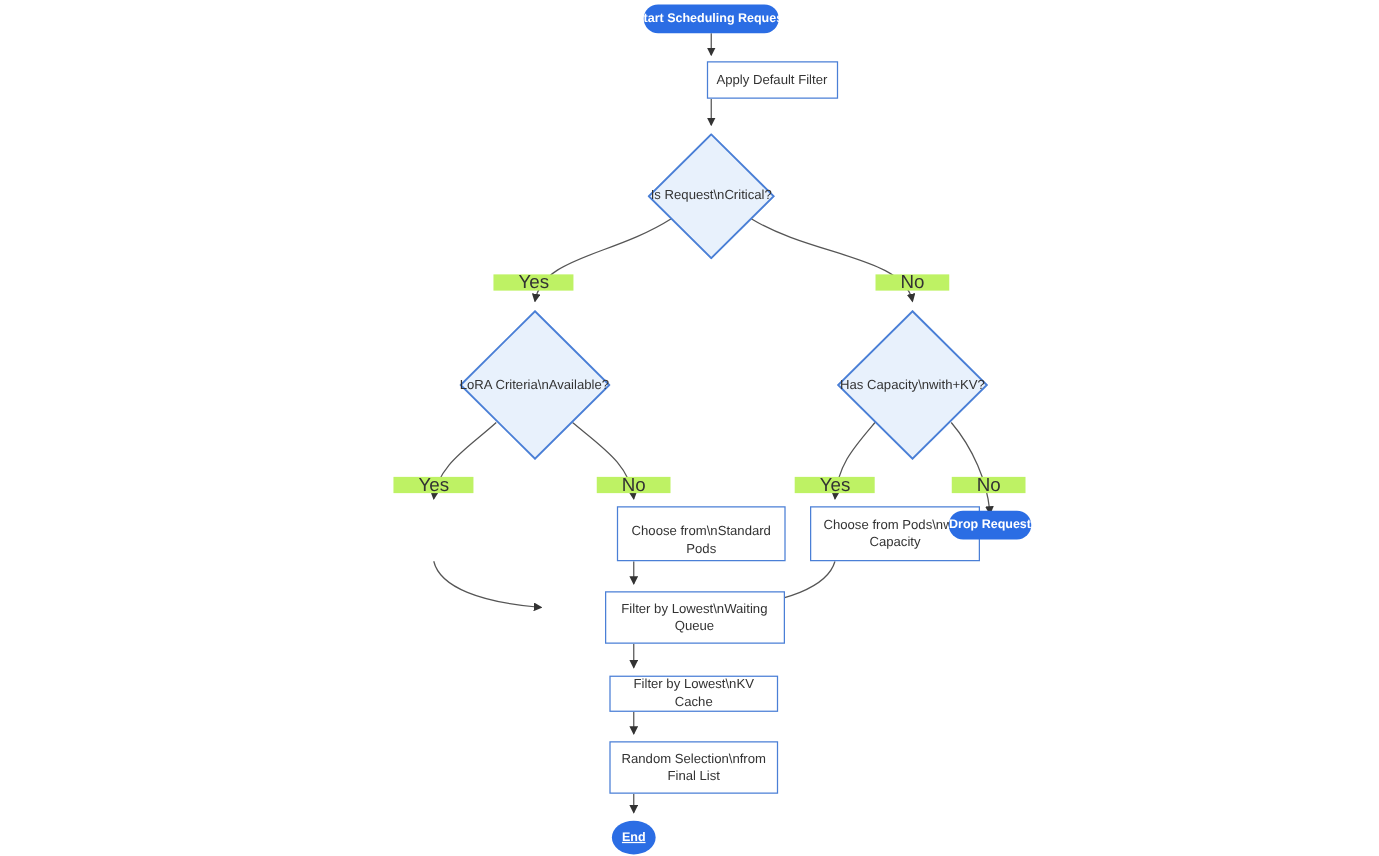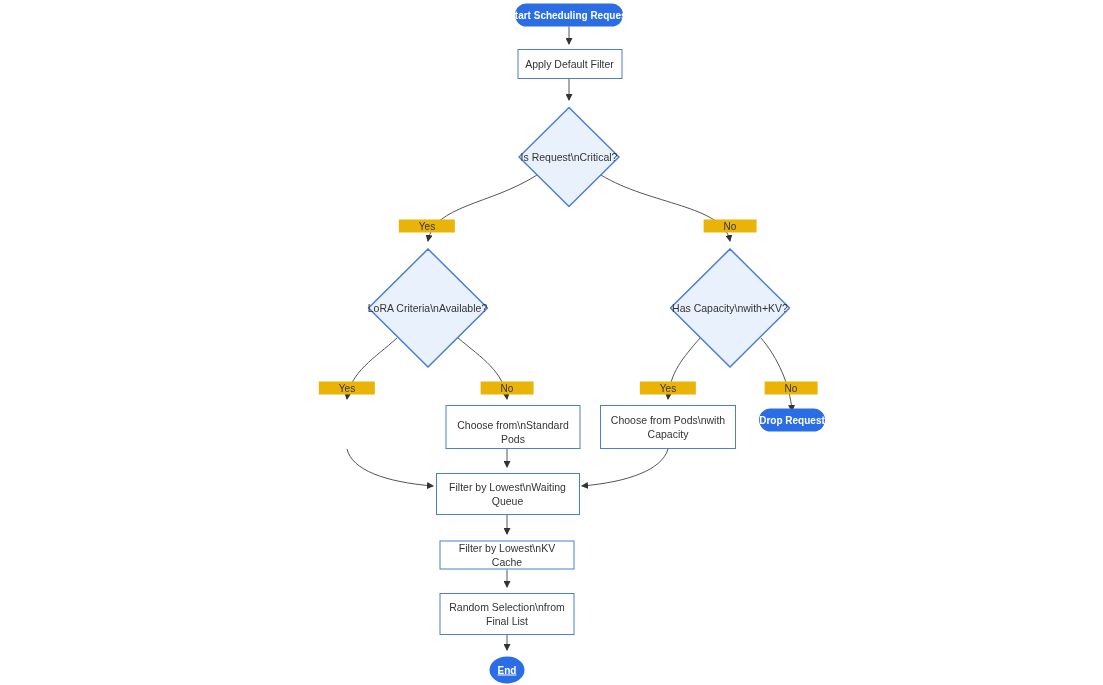--- a/index.html
+++ b/index.html
@@ -31,20 +31,21 @@
     box-sizing: border-box;
     color: #333333;
     transform: translate(-50%, -50%);
   }
   .rect {
     background: #ffffff;
     border: 1.5px solid #4a7fd6;
     font-size: 10.5px;
     line-height: 14px;
     padding: 2px;
+    margin-left: 48px;
   }
   .pill {
     background: #2b6de4;
     color: #ffffff;
     font-weight: bold;
     font-size: 10px;
     border-radius: 12px;
     white-space: nowrap;
   }
   .ellipse {
@@ -67,23 +68,23 @@
     top: 50%;
     transform: translate(-50%, -50%);
     white-space: nowrap;
     font-size: 10.5px;
     color: #333333;
   }
   .edge-label {
     position: absolute;
     z-index: 3;
     transform: translate(-50%, -50%);
-    background: #eab308;
+    background: #bef264;
     color: #333333;
-    font-size: 10px;
+    font-size: 15px;
     padding: 0 20px;
     line-height: 13px;
   }
 </style>
 </head>
 <body>
 
 <div class="canvas">
 
   <svg class="edges" width="1103" height="685">

